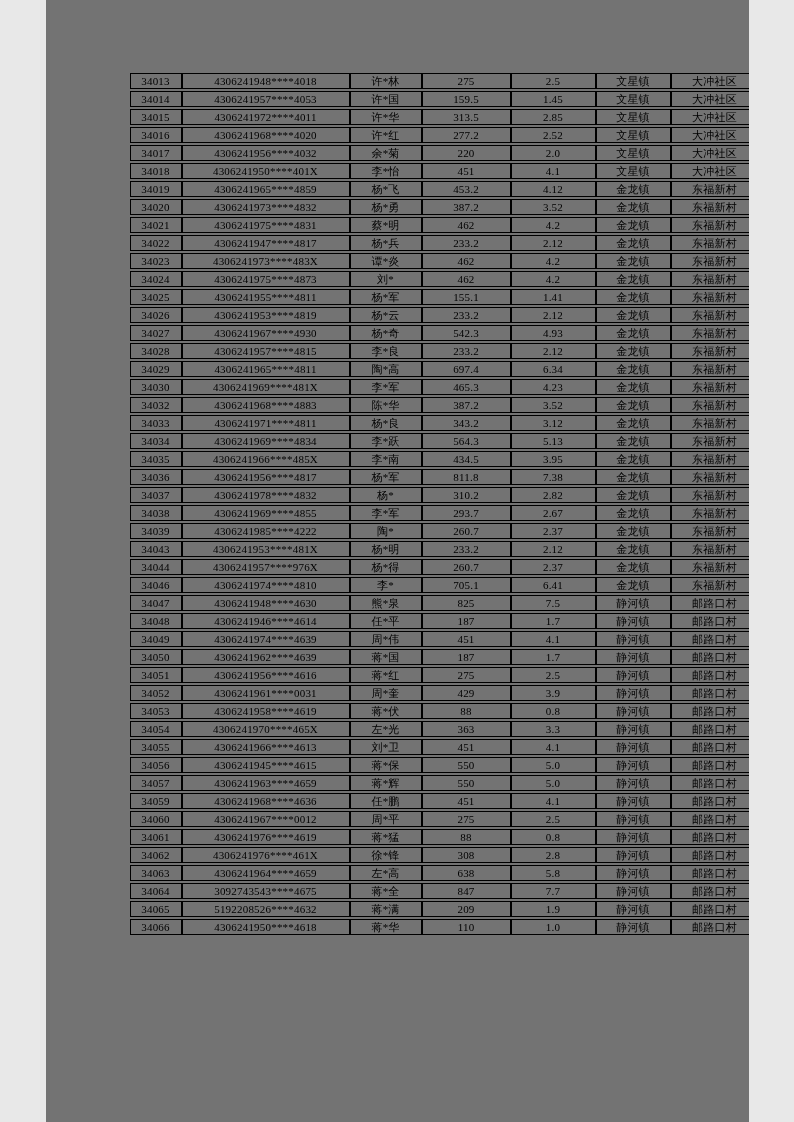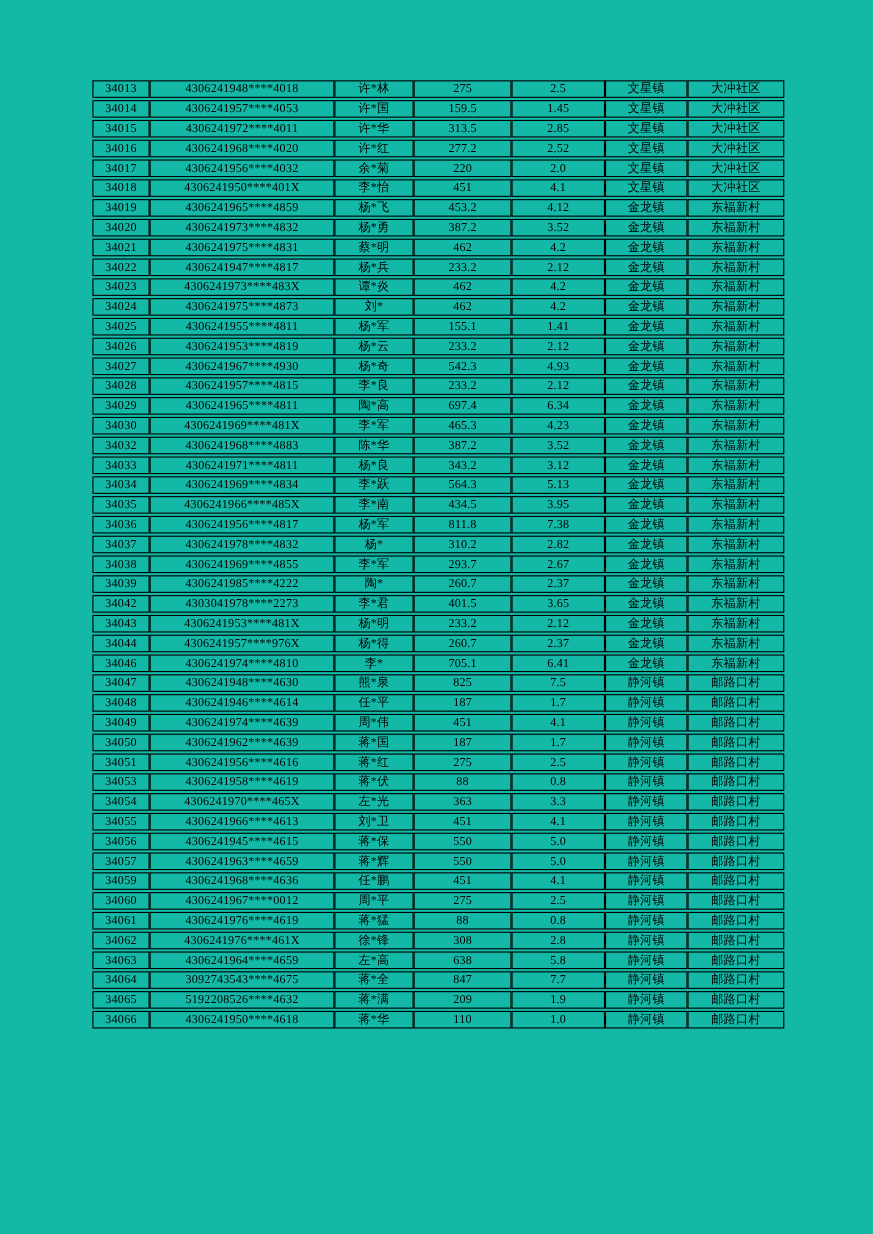--- a/index.html
+++ b/index.html
@@ -2,24 +2,24 @@
 <html><head>
 <meta charset="utf-8">
 <style>
   html, body {
     margin: 0;
     padding: 0;
     background: #e8e8e8;
   }
   .page {
     position: relative;
-    width: 794px;
+    width: 703px;
     height: 1122px;
     margin: 0 auto;
-    background: #14b8a6;
+    background: #737373;
     overflow: hidden;
     font-family: "Liberation Serif", "DejaVu Serif", serif;
     color: #000000;
   }
   table.data-table {
     position: absolute;
     left: 84px;
     top: 71px;
     width: 629px;
     table-layout: fixed;
@@ -290,29 +290,20 @@
         <tr>
           <td>34039</td>
           <td>4306241985****4222</td>
           <td>陶*</td>
           <td>260.7</td>
           <td>2.37</td>
           <td>金龙镇</td>
           <td>东福新村</td>
         </tr>
         <tr>
-          <td>34042</td>
-          <td>4303041978****2273</td>
-          <td>李*君</td>
-          <td>401.5</td>
-          <td>3.65</td>
-          <td>金龙镇</td>
-          <td>东福新村</td>
-        </tr>
-        <tr>
           <td>34043</td>
           <td>4306241953****481X</td>
           <td>杨*明</td>
           <td>233.2</td>
           <td>2.12</td>
           <td>金龙镇</td>
           <td>东福新村</td>
         </tr>
         <tr>
           <td>34044</td>
@@ -371,20 +362,29 @@
         <tr>
           <td>34051</td>
           <td>4306241956****4616</td>
           <td>蒋*红</td>
           <td>275</td>
           <td>2.5</td>
           <td>静河镇</td>
           <td>邮路口村</td>
         </tr>
         <tr>
+          <td>34052</td>
+          <td>4306241961****0031</td>
+          <td>周*奎</td>
+          <td>429</td>
+          <td>3.9</td>
+          <td>静河镇</td>
+          <td>邮路口村</td>
+        </tr>
+        <tr>
           <td>34053</td>
           <td>4306241958****4619</td>
           <td>蒋*伏</td>
           <td>88</td>
           <td>0.8</td>
           <td>静河镇</td>
           <td>邮路口村</td>
         </tr>
         <tr>
           <td>34054</td>

